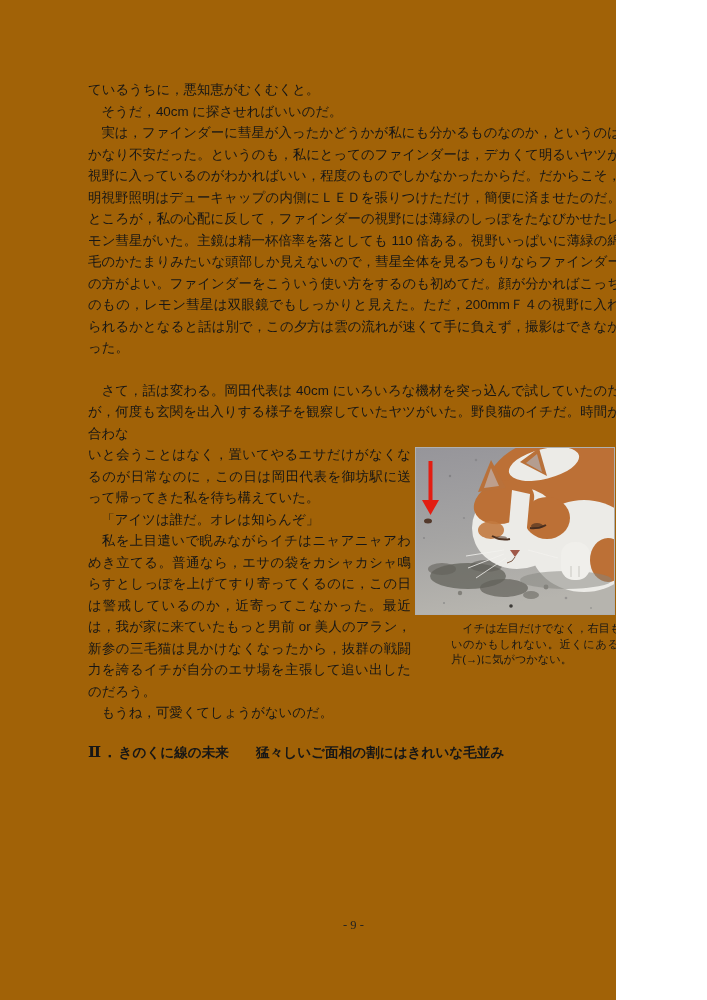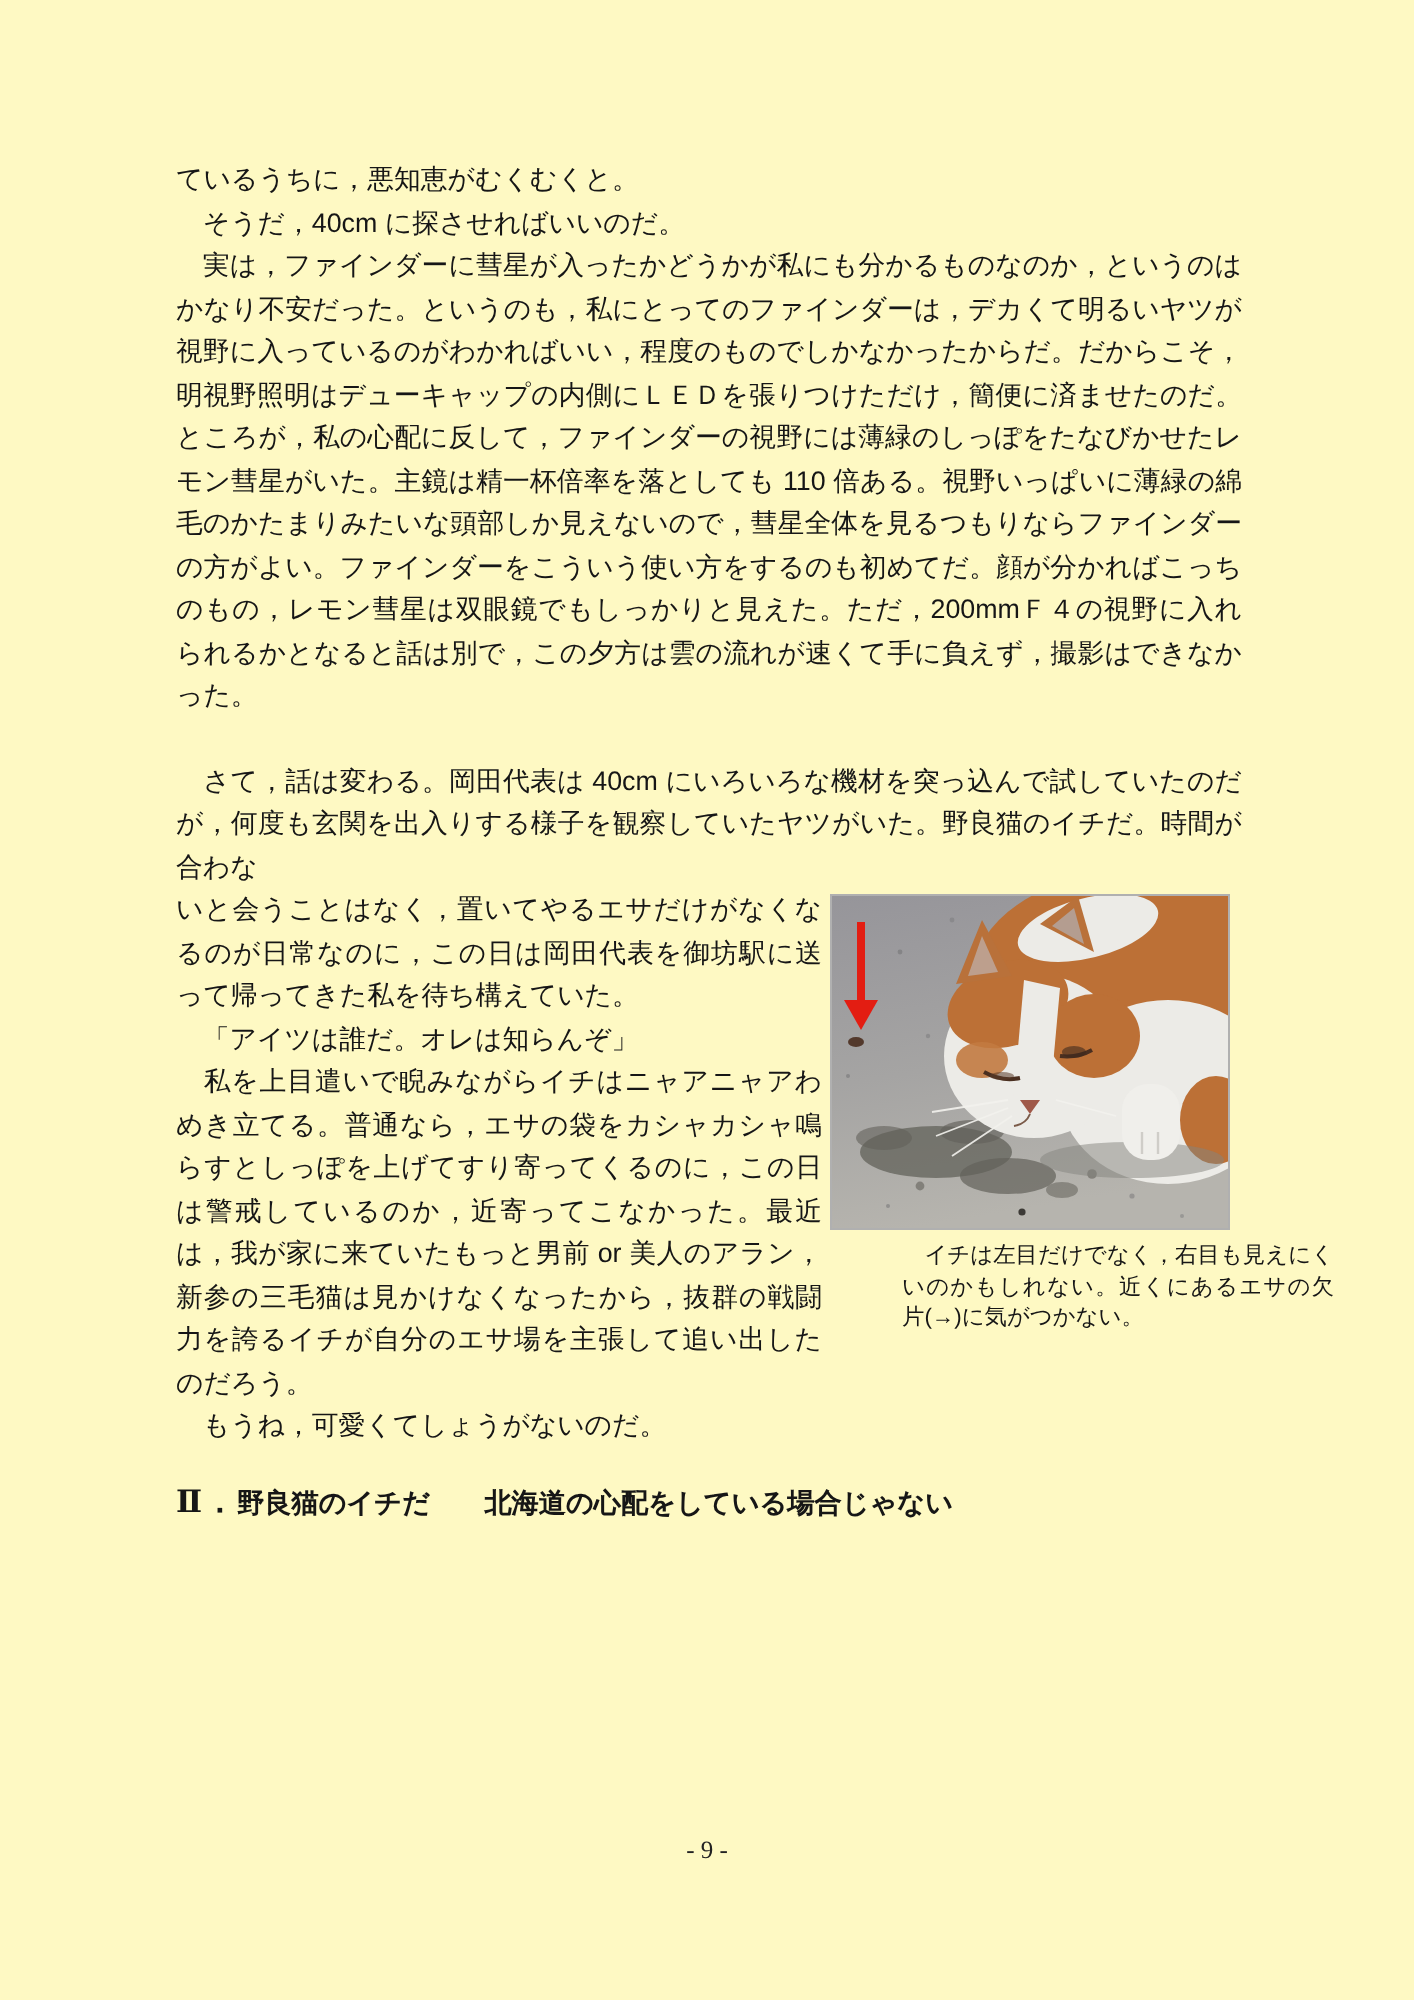--- a/index.html
+++ b/index.html
@@ -1,20 +1,20 @@
 <!DOCTYPE html>
 <html lang="ja"><head>
 <meta charset="utf-8">
 <style>
   html, body { margin: 0; padding: 0; background: #ffffff; }
   .page {
     position: relative;
-    width: 707px;
+    width: 616px;
     height: 1000px;
-    background: #fef9c3;
+    background: #a16207;
     overflow: hidden;
     font-family: "Liberation Sans", "DejaVu Sans", sans-serif;
     color: #161616;
   }
   .content {
     position: absolute;
     left: 88px;
     top: 79px;
     width: 533px;
     font-size: 13.4px;
@@ -81,21 +81,21 @@
 
     <div class="wrapcol">
       <p>いと会うことはなく，置いてやるエサだけがなくなるのが日常なのに，この日は岡田代表を御坊駅に送って帰ってきた私を待ち構えていた。</p>
       <p>　「アイツは誰だ。オレは知らんぞ」</p>
       <p>　私を上目遣いで睨みながらイチはニャアニャアわめき立てる。普通なら，エサの袋をカシャカシャ鳴らすとしっぽを上げてすり寄ってくるのに，この日は警戒しているのか，近寄ってこなかった。最近は，我が家に来ていたもっと男前 or 美人のアラン，新参の三毛猫は見かけなくなったから，抜群の戦闘力を誇るイチが自分のエサ場を主張して追い出したのだろう。</p>
     </div>
 
     <p>　もうね，可愛くてしょうがないのだ。</p>
 
     <h2 class="heading">
-      <span class="numeral">Ⅱ．</span><span>野良猫のイチだ　　北海道の心配をしている場合じゃない</span>
+      <span class="numeral">Ⅱ．</span><span>きのくに線の未来　　猛々しいご面相の割にはきれいな毛並み</span>
     </h2>
 
   </div>
 
   <div class="figure">
     <svg class="photo" viewBox="0 0 198 166" xmlns="http://www.w3.org/2000/svg">
       <defs>
         <linearGradient id="concrete" x1="0" y1="0" x2="0.2" y2="1">
           <stop offset="0" stop-color="#96959a"></stop>
           <stop offset="0.55" stop-color="#a5a4a3"></stop>

